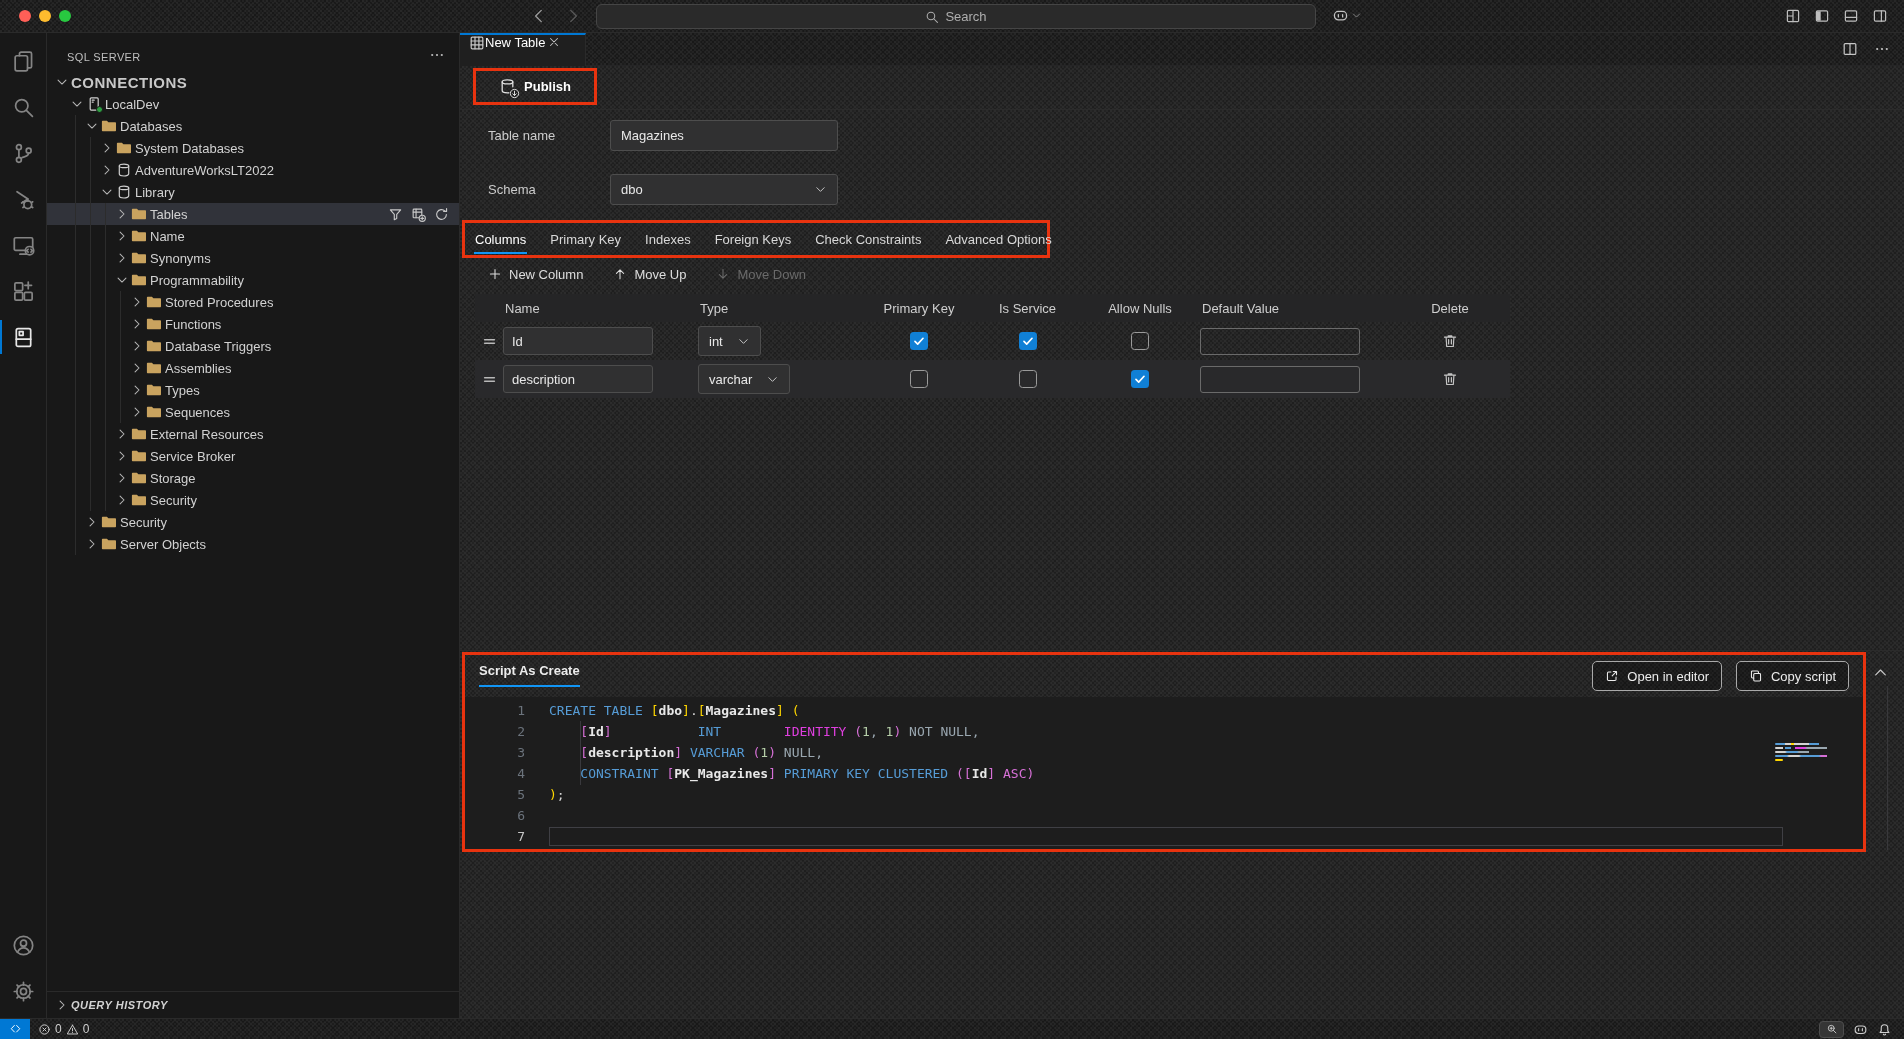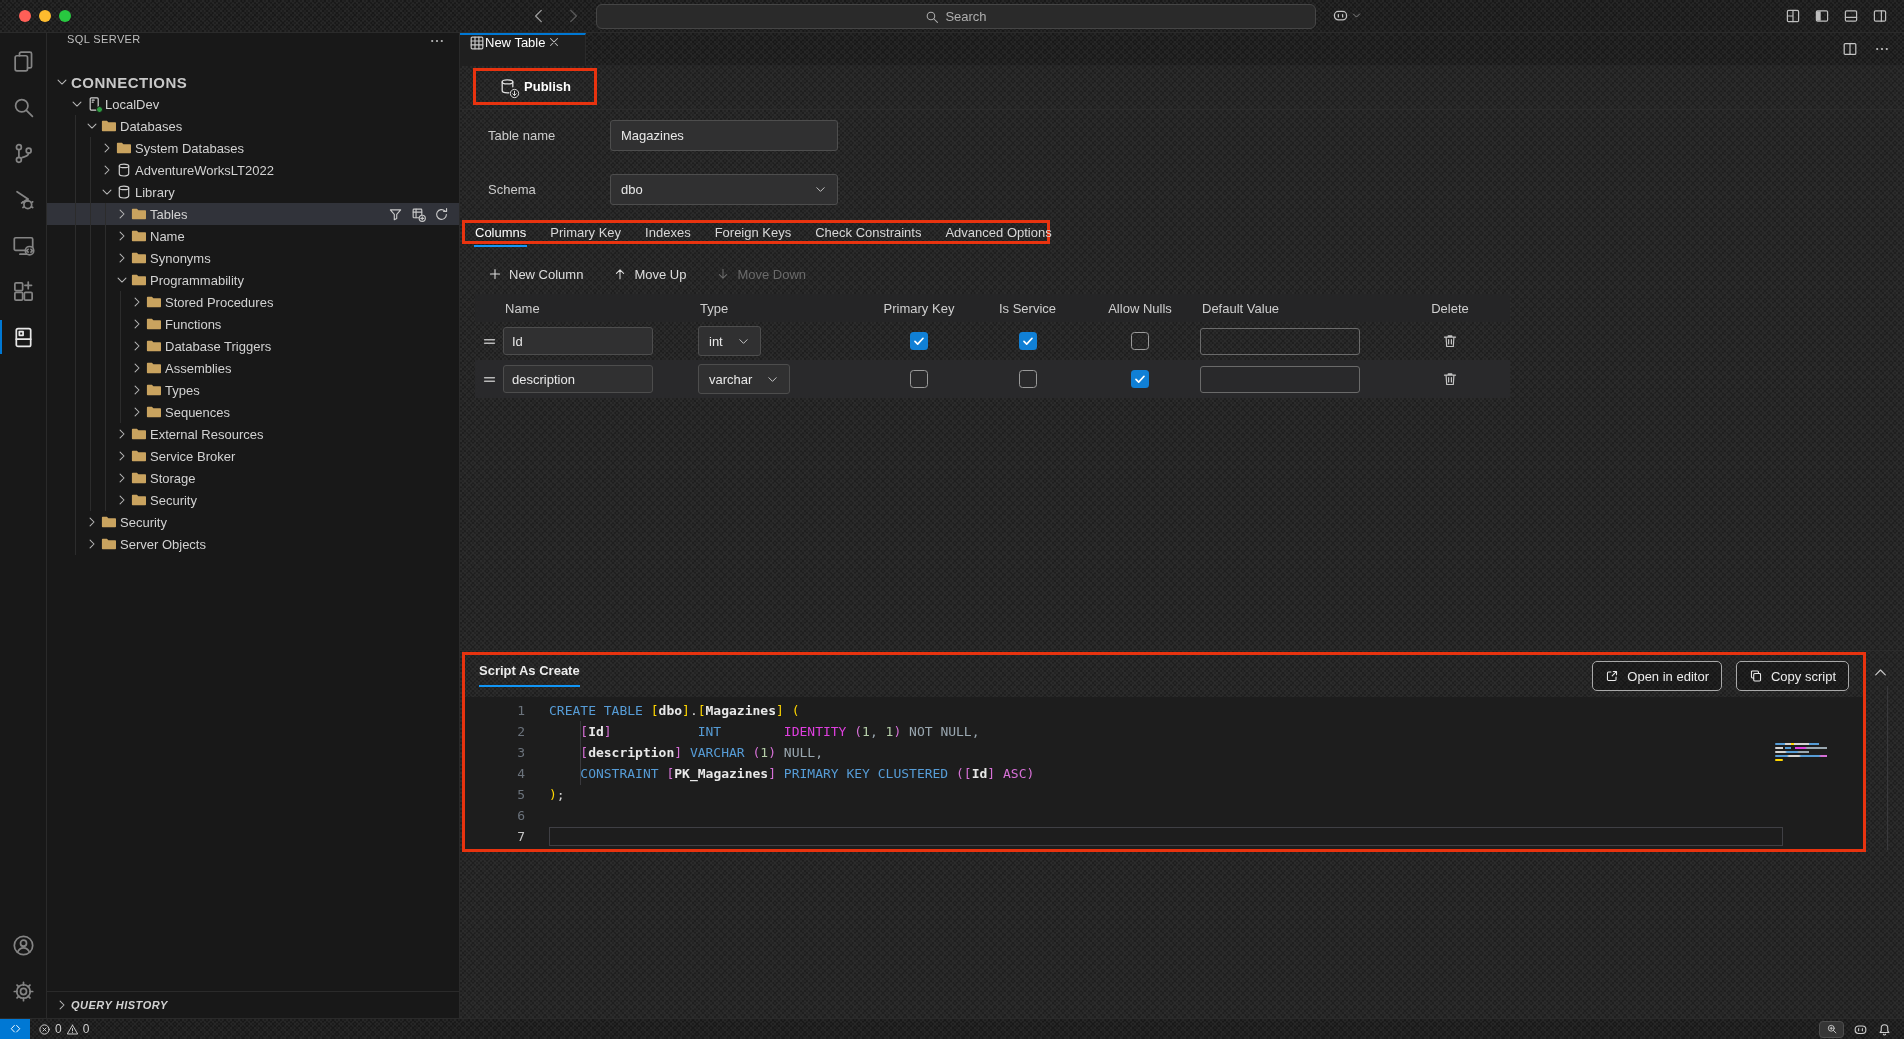--- a/index.html
+++ b/index.html
@@ -45,21 +45,21 @@
   .act-item.active { color:#e7e7e7; }
   .act-item.active::before { content:""; position:absolute; left:0; top:6px; bottom:6px; width:2px; background:#0078d4; }
   .act-spacer { flex:1; }
   .dotwrap { position:relative; }
   .greendot { position:absolute; right:-1px; bottom:-1px; width:7px; height:7px; border-radius:50%;
     background:#2ea043; border:1.5px solid #181818; }
 
   
   .sidebar { position:absolute; left:47px; top:33px; width:413px; height:985px; background:#181818;
     border-right:1px solid #2a2a2a; }
-  .side-header { height:30px; display:flex; align-items:flex-start; justify-content:space-between;
+  .side-header { height:30px; display:flex; align-items:flex-end; justify-content:space-between;
     padding:0 14px 0 20px;gap:28px; }
   .side-title { font-size:11px; color:#bfbfbf; letter-spacing:.4px; }
   .side-header .ic { width:16px; height:16px; color:#bdbdbd; cursor:pointer; }
   #tree { padding-top:8px; }
   .trow { height:22px; display:flex; align-items:center; padding-left:6px; cursor:pointer; position:relative; }
   .trow.selected { background:#31333a; }
   .tsp { width:15px; align-self:stretch; flex:none; }
   .tsp.guide { border-left:1px solid #2c2c2c; margin-left:7px; width:8px; }
   .tchev { width:18px; height:16px; color:#b6b6b6; flex:none; display:flex; align-items:center; justify-content:center; }
   .tchev svg { width:14px; height:14px; }
@@ -98,21 +98,21 @@
   .publish-label { color:#ffffff; font-weight:700; }
 
   .form-row { position:absolute; left:28px; display:flex; align-items:center; height:31px; }
   .form-label { width:122px; color:#cccccc; }
   .tinput { width:228px; height:31px; background:#303031; border:1px solid #4d4d4d; border-radius:3px;
     color:#e8e8e8; padding:0 10px; font-size:13px; font-family:"Liberation Sans",sans-serif; outline:none; }
   .tselect { width:228px; height:31px; background:#303031; border:1px solid #4d4d4d; border-radius:3px;
     color:#e8e8e8; padding:0 10px; display:flex; align-items:center; justify-content:space-between; cursor:pointer; }
   .tselect .chev { width:13px; height:13px; color:#c9c9c9; }
 
-  .dtabs-box { position:absolute; left:2px; top:154px; width:588px; height:24px;
+  .dtabs-box { position:absolute; left:2px; top:154px; width:588px; height:38px;
     display:flex; align-items:center; gap:24px; padding:0 10px; }
   .dtab { position:relative; padding:8px 0; color:#d8d8d8; cursor:pointer; white-space:nowrap; }
   .dtab.active { color:#ffffff; }
   .dtab.active::after { content:""; position:absolute; left:-1px; right:-1px; bottom:1px; height:2px; background:#1195f5; }
 
   .dtoolbar { position:absolute; left:28px; top:196px; height:24px; display:flex; gap:30px; align-items:center; }
   .dtool { display:flex; align-items:center; gap:7px; color:#dedede; cursor:pointer; }
   .dtool .ic { width:14px; height:14px; }
   .dtool.disabled { color:#6a6a6a; cursor:default; }
 

